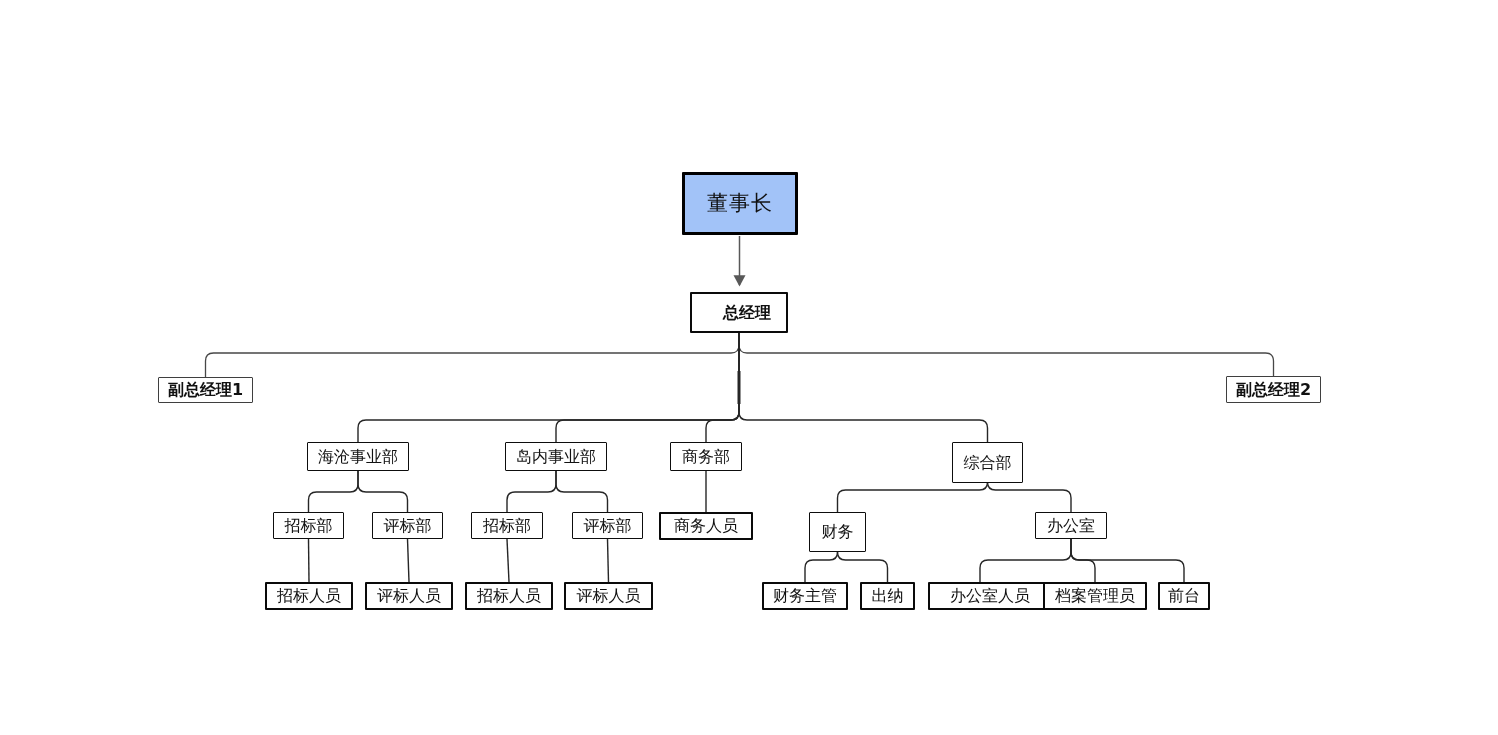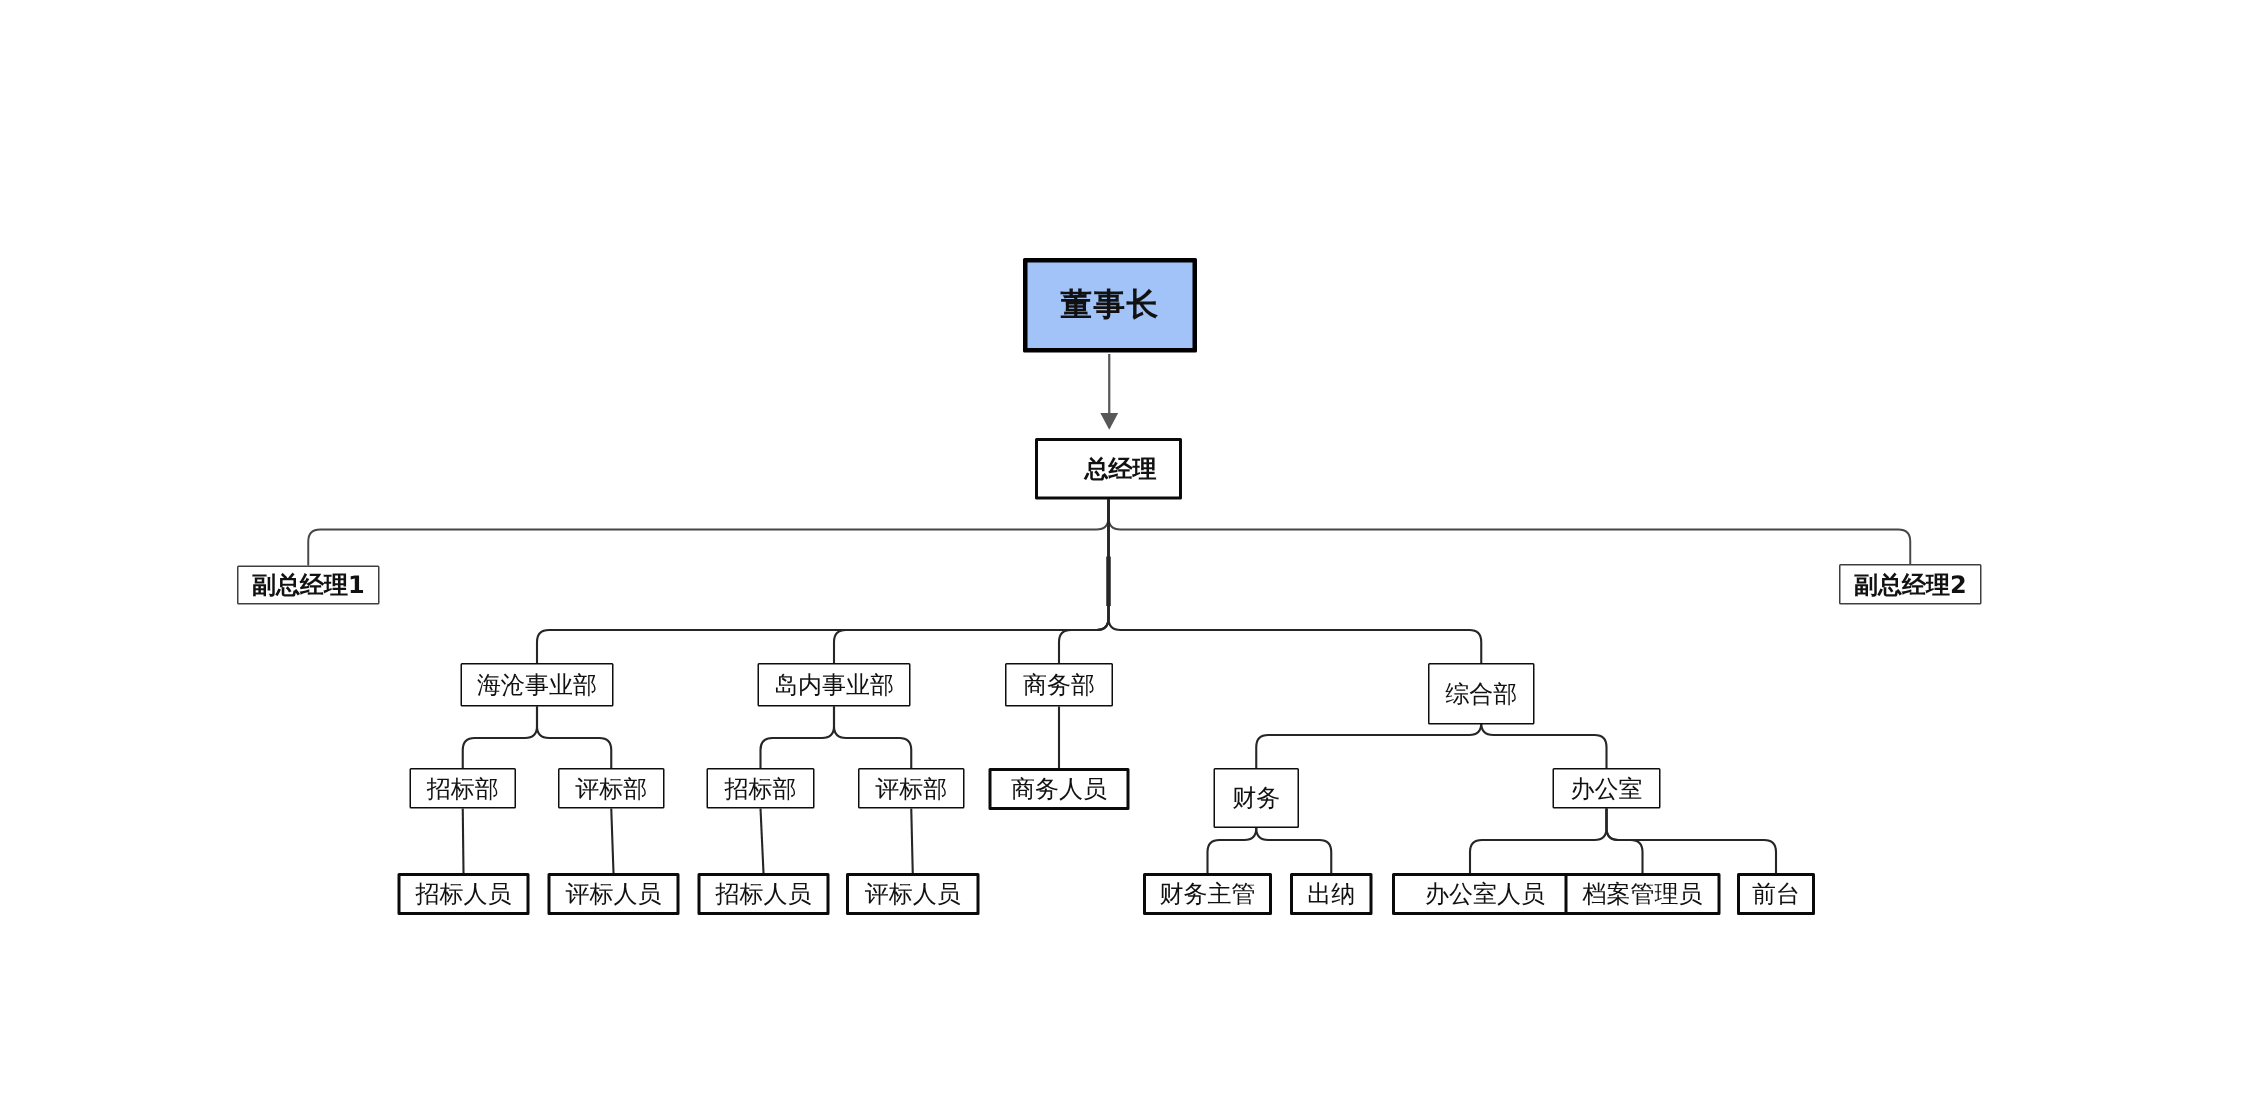--- a/index.html
+++ b/index.html
@@ -20,21 +20,21 @@
     position:absolute;box-sizing:border-box;
     background:var(--box-fill,#ffffff);
     border:1.5px solid var(--border,#0d0d0d);
     display:flex;align-items:center;justify-content:center;
     font-size:16px;line-height:1;white-space:nowrap;
     border-radius:1px;
   }
   .node--chairman{
     background:var(--chairman-fill,#a2c3f8);
     border-width:3px;border-color:#000;
-    font-size:21px;font-weight:700;letter-spacing:1px;
+    font-size:21px;font-weight:400;letter-spacing:1px;
   }
   .node--gm{border-width:2px;border-color:#0a0a0a;font-size:16px;font-weight:700;padding-left:16px;}
   .node--dgm{border-width:1.5px;border-color:#3f3f3f;font-weight:bold;}
   .node--dept{border-width:1.5px;}
   .node--staff{border-width:2px;border-color:#0a0a0a;}
 </style>
 </head>
 <body>
 
 <div class="stage">

